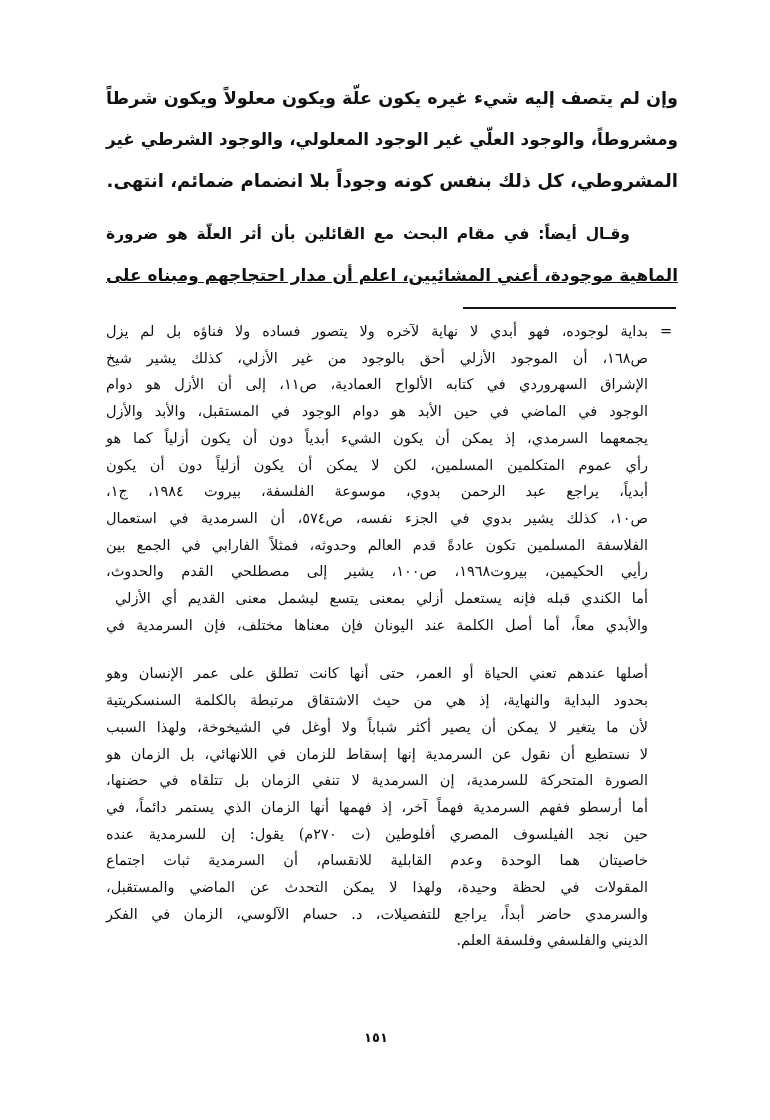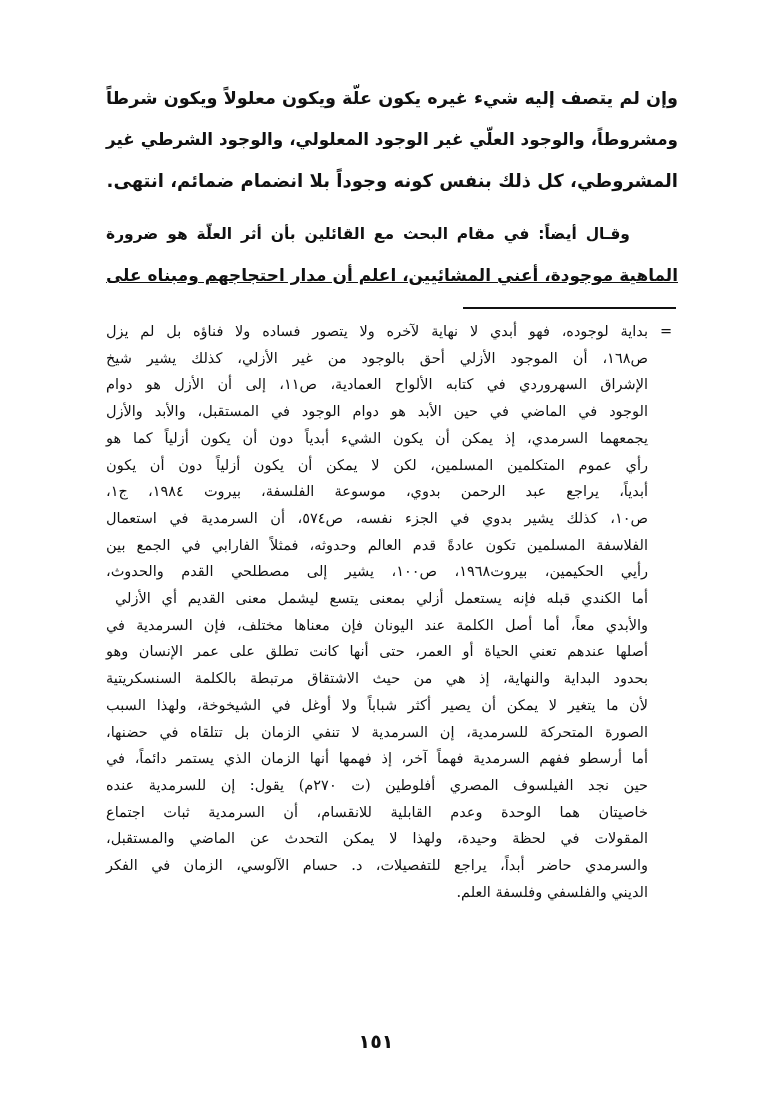--- a/index.html
+++ b/index.html
@@ -86,21 +86,21 @@
     font-size: 14.5px;
   }
   .page-number {
     position: absolute;
     top: 1030px;
     left: 335px;
     width: 70px;
     text-align: center;
     direction: rtl;
     font-family: "DejaVu Sans", sans-serif;
-    font-size: 19px;
+    font-size: 13px;
     font-weight: bold;
   }
 </style>
 </head>
 <body>
 
 <div class="page">
 
   <div class="main-text">
     <p>
@@ -124,23 +124,24 @@
       <span class="line" style="white-space: nowrap;">الإشراق السهروردي في كتابه الألواح العمادية، ص١١، إلى أن الأزل هو دوام</span>
       <span class="line" style="white-space: nowrap;">الوجود في الماضي في حين الأبد هو دوام الوجود في المستقبل، والأبد والأزل</span>
       <span class="line" style="white-space: nowrap;">يجمعهما السرمدي، إذ يمكن أن يكون الشيء أبدياً دون أن يكون أزلياً كما هو</span>
       <span class="line" style="white-space: nowrap;">رأي عموم المتكلمين المسلمين، لكن لا يمكن أن يكون أزلياً دون أن يكون</span>
       <span class="line" style="white-space: nowrap;">أبدياً، يراجع عبد الرحمن بدوي، موسوعة الفلسفة، بيروت ١٩٨٤، ج١،</span>
       <span class="line" style="white-space: nowrap;">ص١٠، كذلك يشير بدوي في الجزء نفسه، ص٥٧٤، أن السرمدية في استعمال</span>
       <span class="line" style="white-space: nowrap;">الفلاسفة المسلمين تكون عادةً قدم العالم وحدوثه، فمثلاً الفارابي في الجمع بين</span>
       <span class="line" style="white-space: nowrap;">رأيي الحكيمين، بيروت١٩٦٨، ص١٠٠، يشير إلى مصطلحي القدم والحدوث،</span>
       <span class="line" style="white-space: nowrap; margin-left: 9px;">أما الكندي قبله فإنه يستعمل أزلي بمعنى يتسع ليشمل معنى القديم أي الأزلي</span>
       <span class="line" style="white-space: nowrap;">والأبدي معاً، أما أصل الكلمة عند اليونان فإن معناها مختلف، فإن السرمدية في</span>
-      <span class="line" style="white-space: nowrap;">أصلها عندهم تعني الحياة أو العمر، حتى أنها كانت تطلق على عمر الإنسان وهو</span>
+      <span class="line" style="white-space: nowrap; margin-top: 22px;">أصلها عندهم تعني الحياة أو العمر، حتى أنها كانت تطلق على عمر الإنسان وهو</span>
       <span class="line" style="white-space: nowrap;">بحدود البداية والنهاية، إذ هي من حيث الاشتقاق مرتبطة بالكلمة السنسكريتية</span>
       <span class="line" style="white-space: nowrap;">لأن ما يتغير لا يمكن أن يصير أكثر شباباً ولا أوغل في الشيخوخة، ولهذا السبب</span>
+      <span class="line" style="white-space: nowrap;">لا نستطيع أن نقول عن السرمدية إنها إسقاط للزمان في اللانهائي، بل الزمان هو</span>
       <span class="line" style="white-space: nowrap;">الصورة المتحركة للسرمدية، إن السرمدية لا تنفي الزمان بل تتلقاه في حضنها،</span>
       <span class="line" style="white-space: nowrap;">أما أرسطو ففهم السرمدية فهماً آخر، إذ فهمها أنها الزمان الذي يستمر دائماً، في</span>
       <span class="line" style="white-space: nowrap;">حين نجد الفيلسوف المصري أفلوطين (ت ٢٧٠م) يقول: إن للسرمدية عنده</span>
       <span class="line" style="white-space: nowrap;">خاصيتان هما الوحدة وعدم القابلية للانقسام، أن السرمدية ثبات اجتماع</span>
       <span class="line" style="white-space: nowrap;">المقولات في لحظة وحيدة، ولهذا لا يمكن التحدث عن الماضي والمستقبل،</span>
       <span class="line" style="white-space: nowrap;">والسرمدي حاضر أبداً، يراجع للتفصيلات، د. حسام الآلوسي، الزمان في الفكر</span>
       <span class="line last" style="white-space: nowrap;">الديني والفلسفي وفلسفة العلم.</span>
     </div>
   </div>
 

